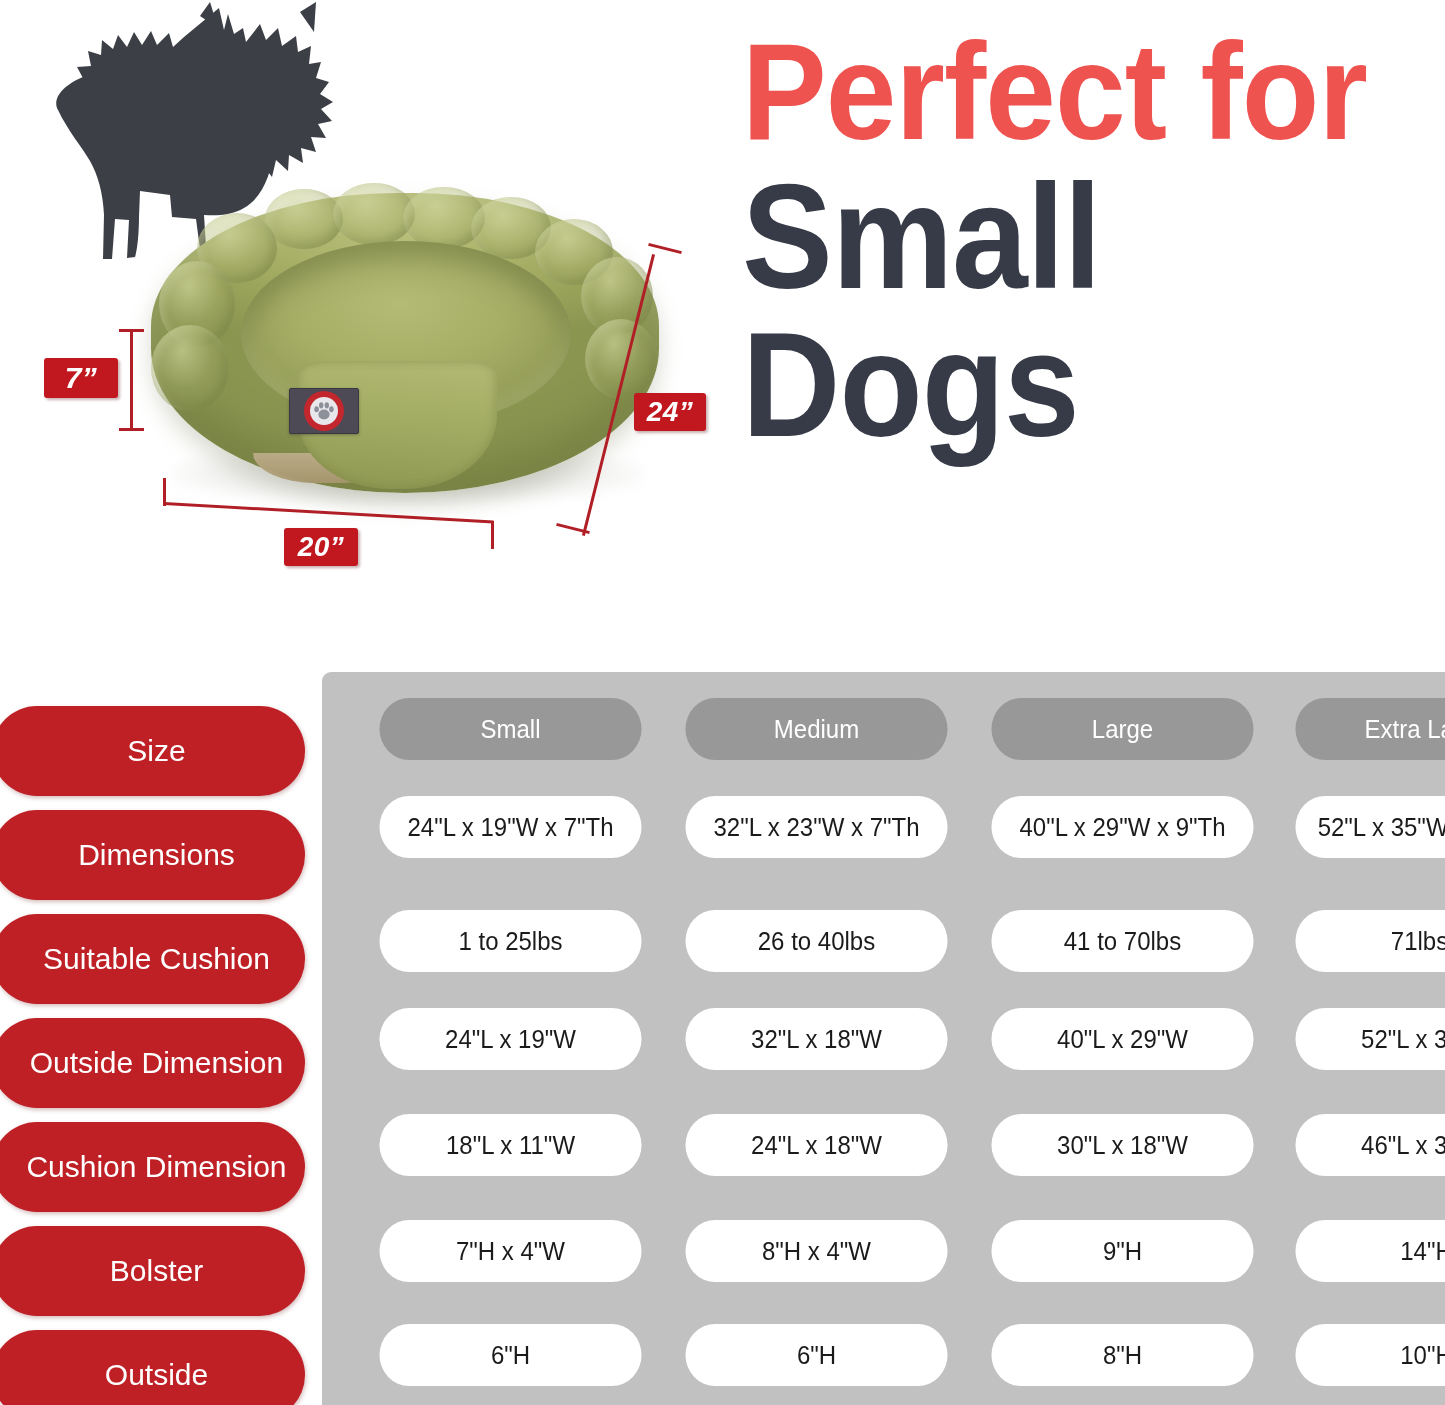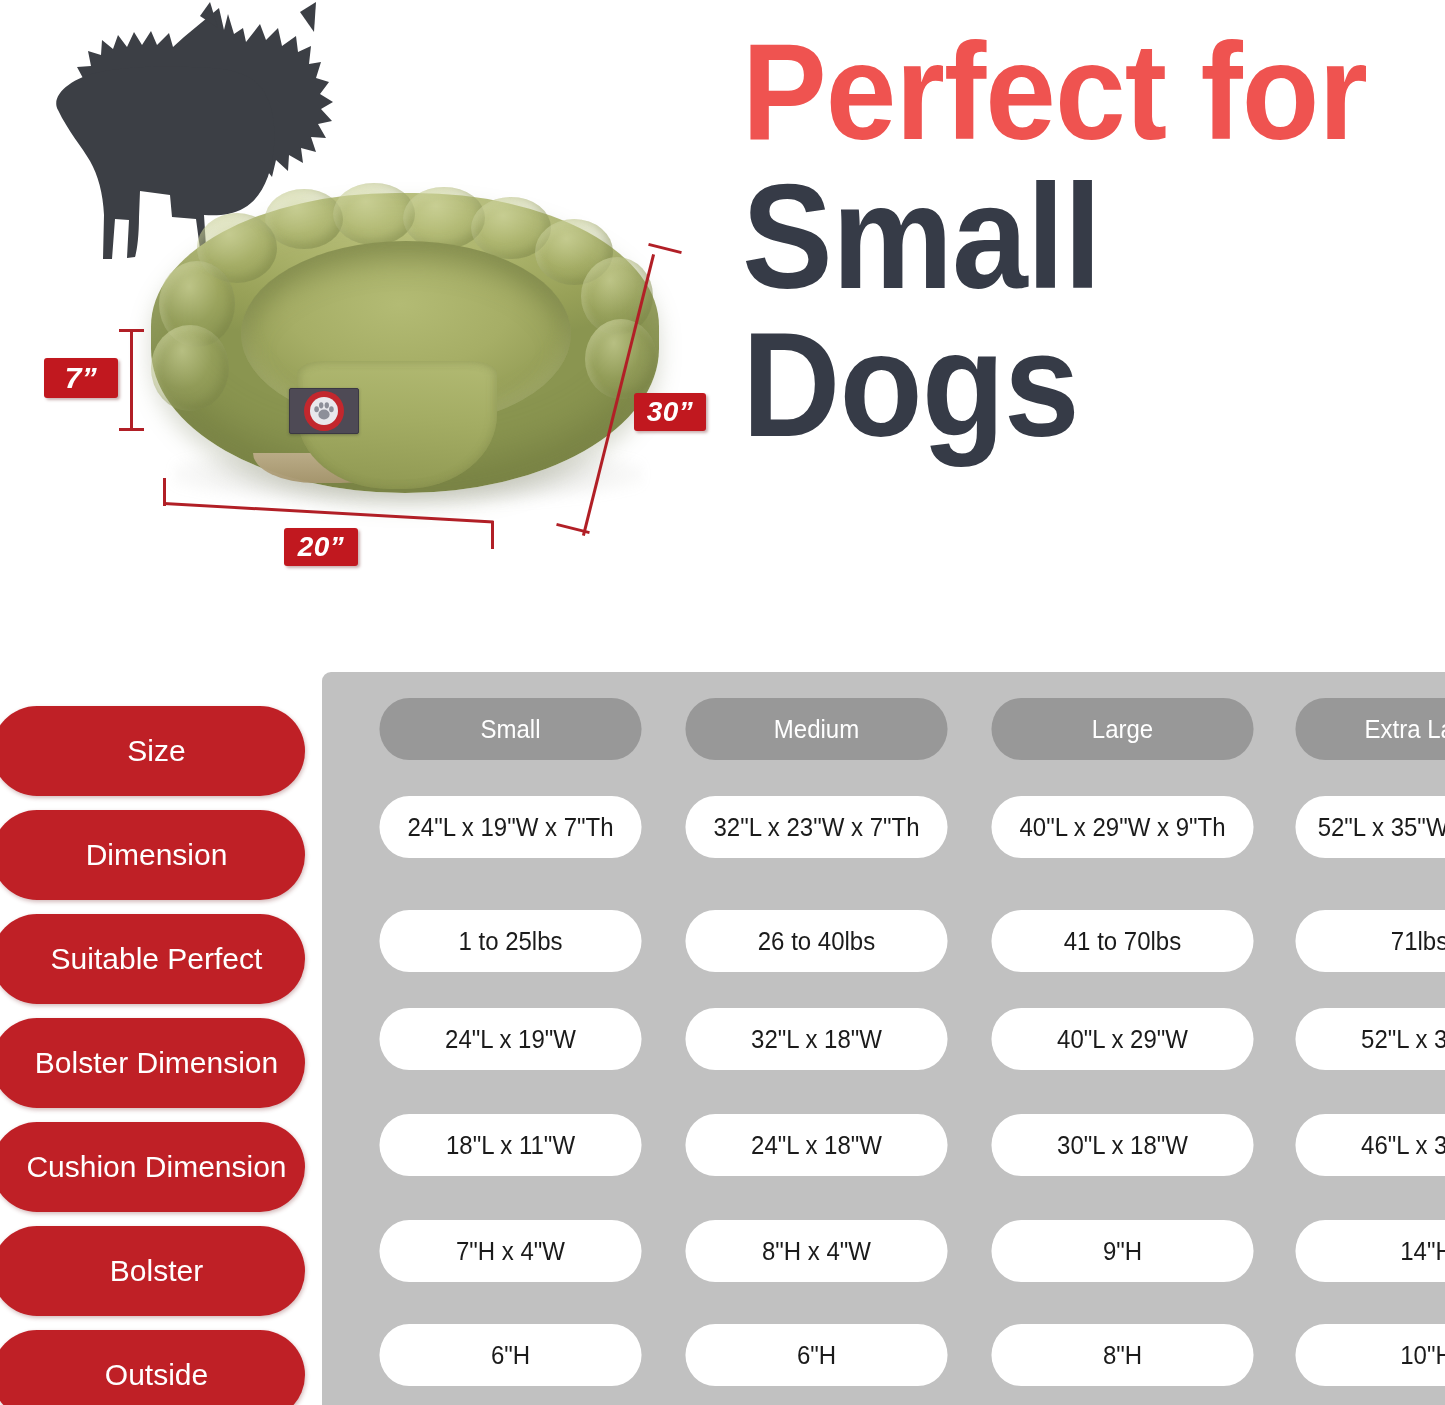--- a/index.html
+++ b/index.html
@@ -267,21 +267,21 @@
   <div class="meas-cap" style="left:119px; top:329px; width:25px; height:3px;"></div>
   <div class="meas-cap" style="left:119px; top:428px; width:25px; height:3px;"></div>
   <div class="meas-badge" style="left:44px; top:358px; width:74px; height:40px; line-height:40px; font-size:30px;">
     <span>7”</span>
   </div>
 
   <div class="meas-line" style="left:617px; top:250px; width:3px; height:290px; transform:rotate(14deg); transform-origin:center;"></div>
   <div class="meas-cap" style="left:648px; top:247px; width:34px; height:3px; transform:rotate(14deg);"></div>
   <div class="meas-cap" style="left:556px; top:527px; width:34px; height:3px; transform:rotate(14deg);"></div>
   <div class="meas-badge" style="left:634px; top:393px; width:72px; height:38px; line-height:38px; font-size:28px;">
-    <span>30”</span>
+    <span>24”</span>
   </div>
 
   <div class="meas-line" style="left:164px; top:502px; width:330px; height:3px; transform:rotate(3.2deg); transform-origin:left center;"></div>
   <div class="meas-cap" style="left:163px; top:478px; width:3px; height:28px;"></div>
   <div class="meas-cap" style="left:491px; top:521px; width:3px; height:28px;"></div>
   <div class="meas-badge" style="left:284px; top:528px; width:74px; height:38px; line-height:38px; font-size:28px;">
     <span>20”</span>
   </div>
 
   <div id="headline">
@@ -327,27 +327,27 @@
   <div class="cell" style="left:358px; top:652px; width:273px; height:62px;">6"H</div>
   <div class="cell" style="left:664px; top:652px; width:273px; height:62px;">8"H</div>
   <div class="cell" style="left:968px; top:652px; width:273px; height:62px;">10"H</div>
 </div>
 
 <div id="label-column">
   <div class="row-label" style="top:0px;   height:90px;">
       <span>Size</span>
     </div>
   <div class="row-label" style="top:104px; height:90px;">
-      <span>Dimension</span>
+      <span>Dimensions</span>
     </div>
   <div class="row-label" style="top:208px; height:90px;">
-      <span>Suitable Perfect</span>
+      <span>Suitable Cushion</span>
     </div>
   <div class="row-label" style="top:312px; height:90px;">
-      <span>Bolster Dimension</span>
+      <span>Outside Dimension</span>
     </div>
   <div class="row-label" style="top:416px; height:90px;">
       <span>Cushion Dimension</span>
     </div>
   <div class="row-label" style="top:520px; height:90px;">
       <span>Bolster</span>
     </div>
   <div class="row-label" style="top:624px; height:90px;">
       <span>Outside</span>
     </div>

